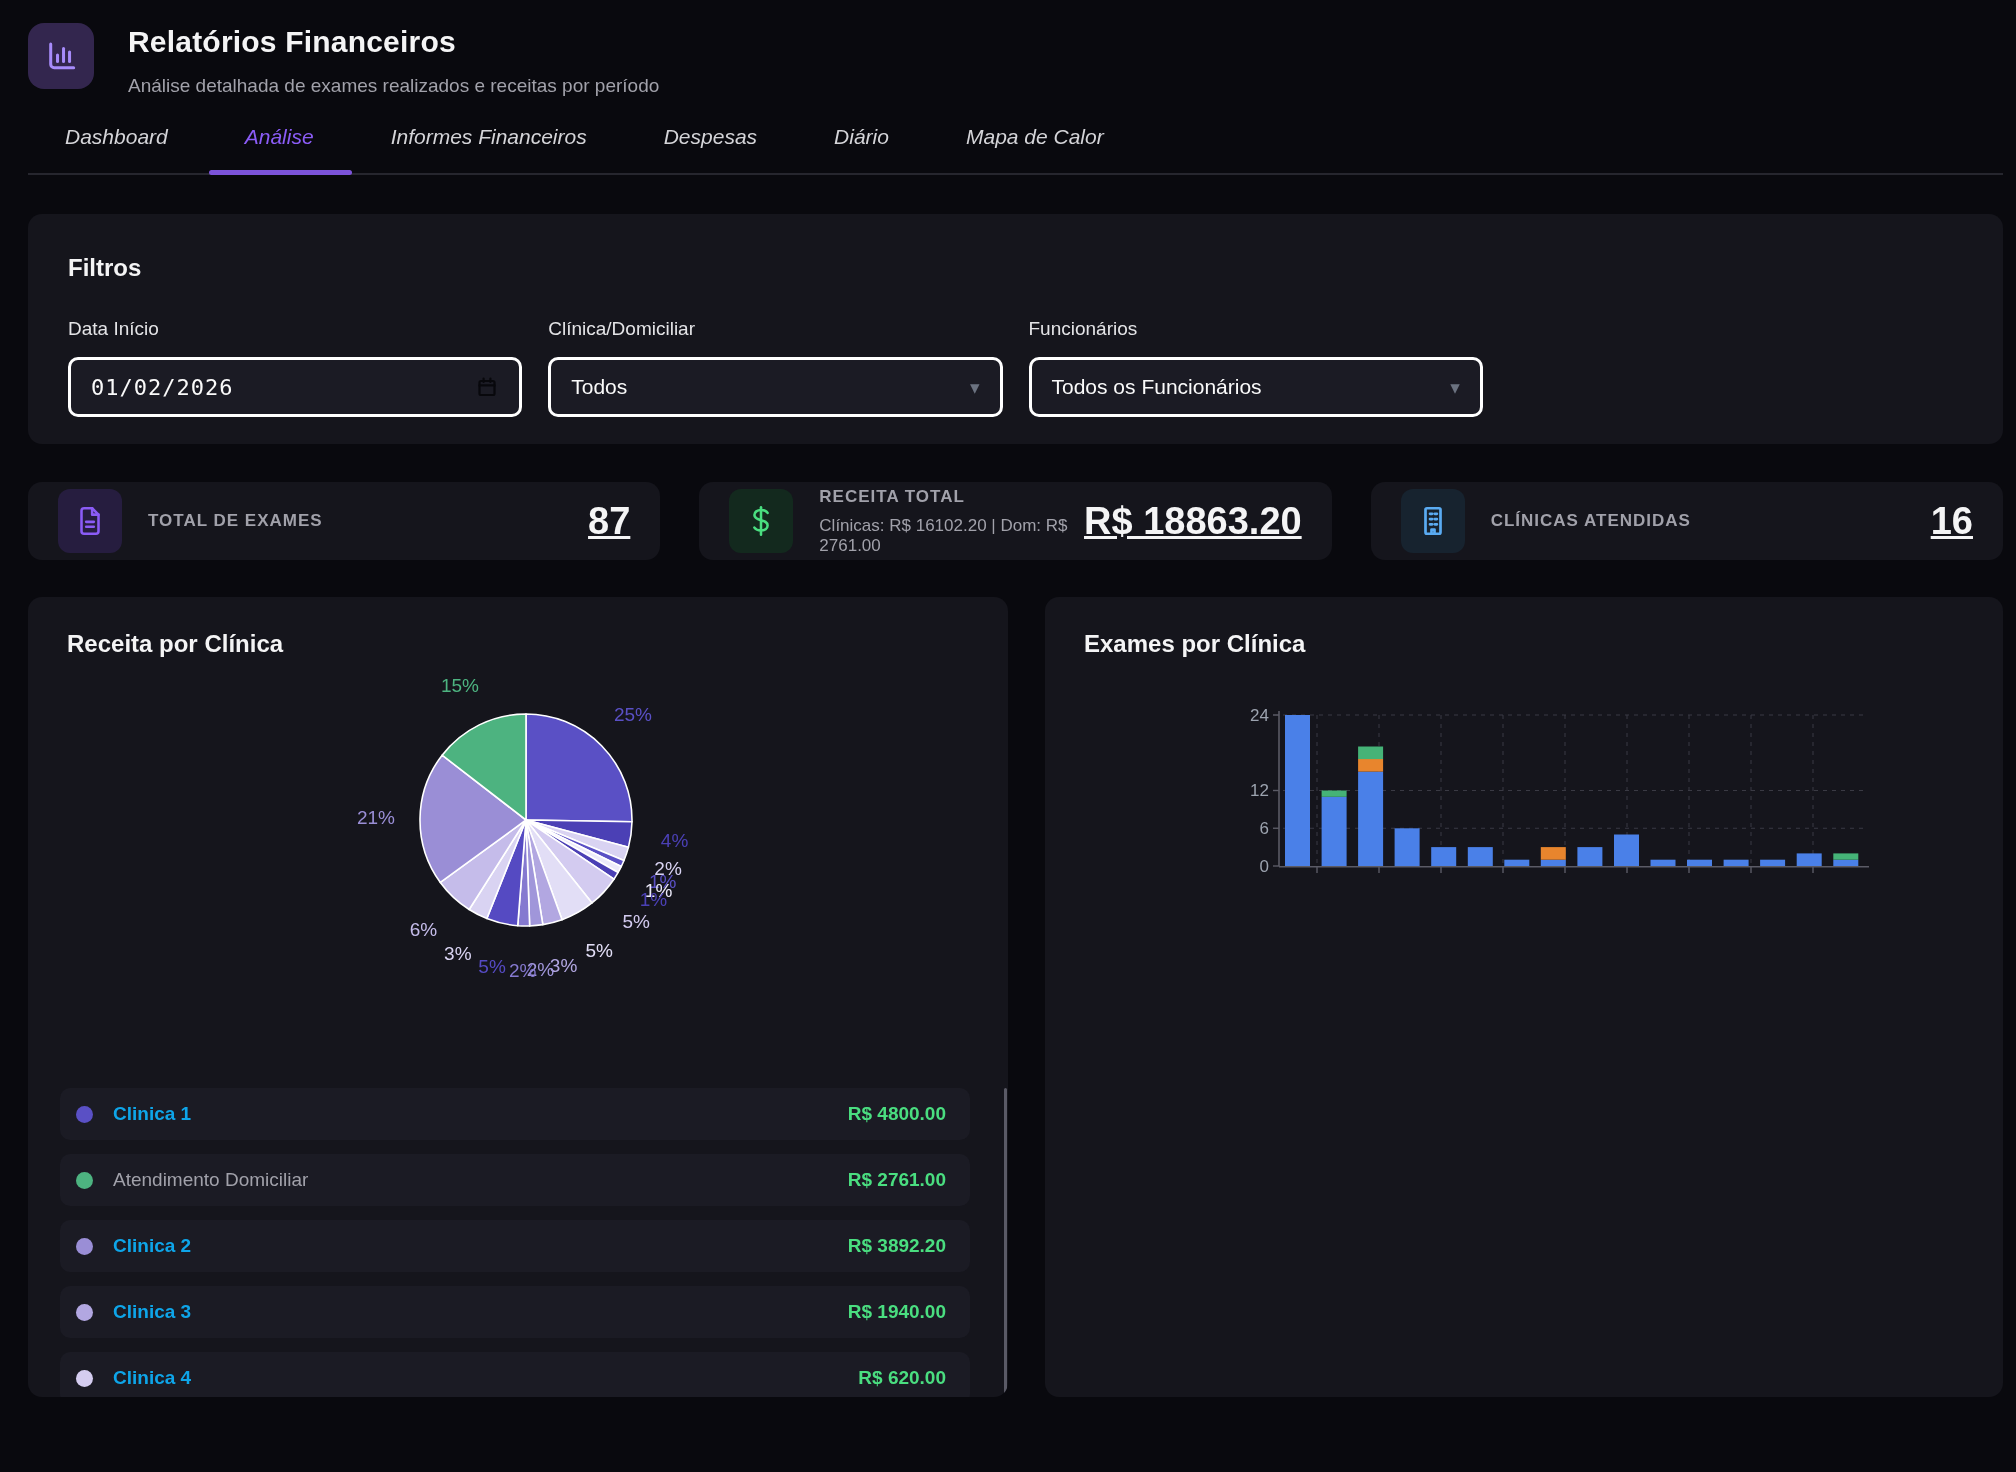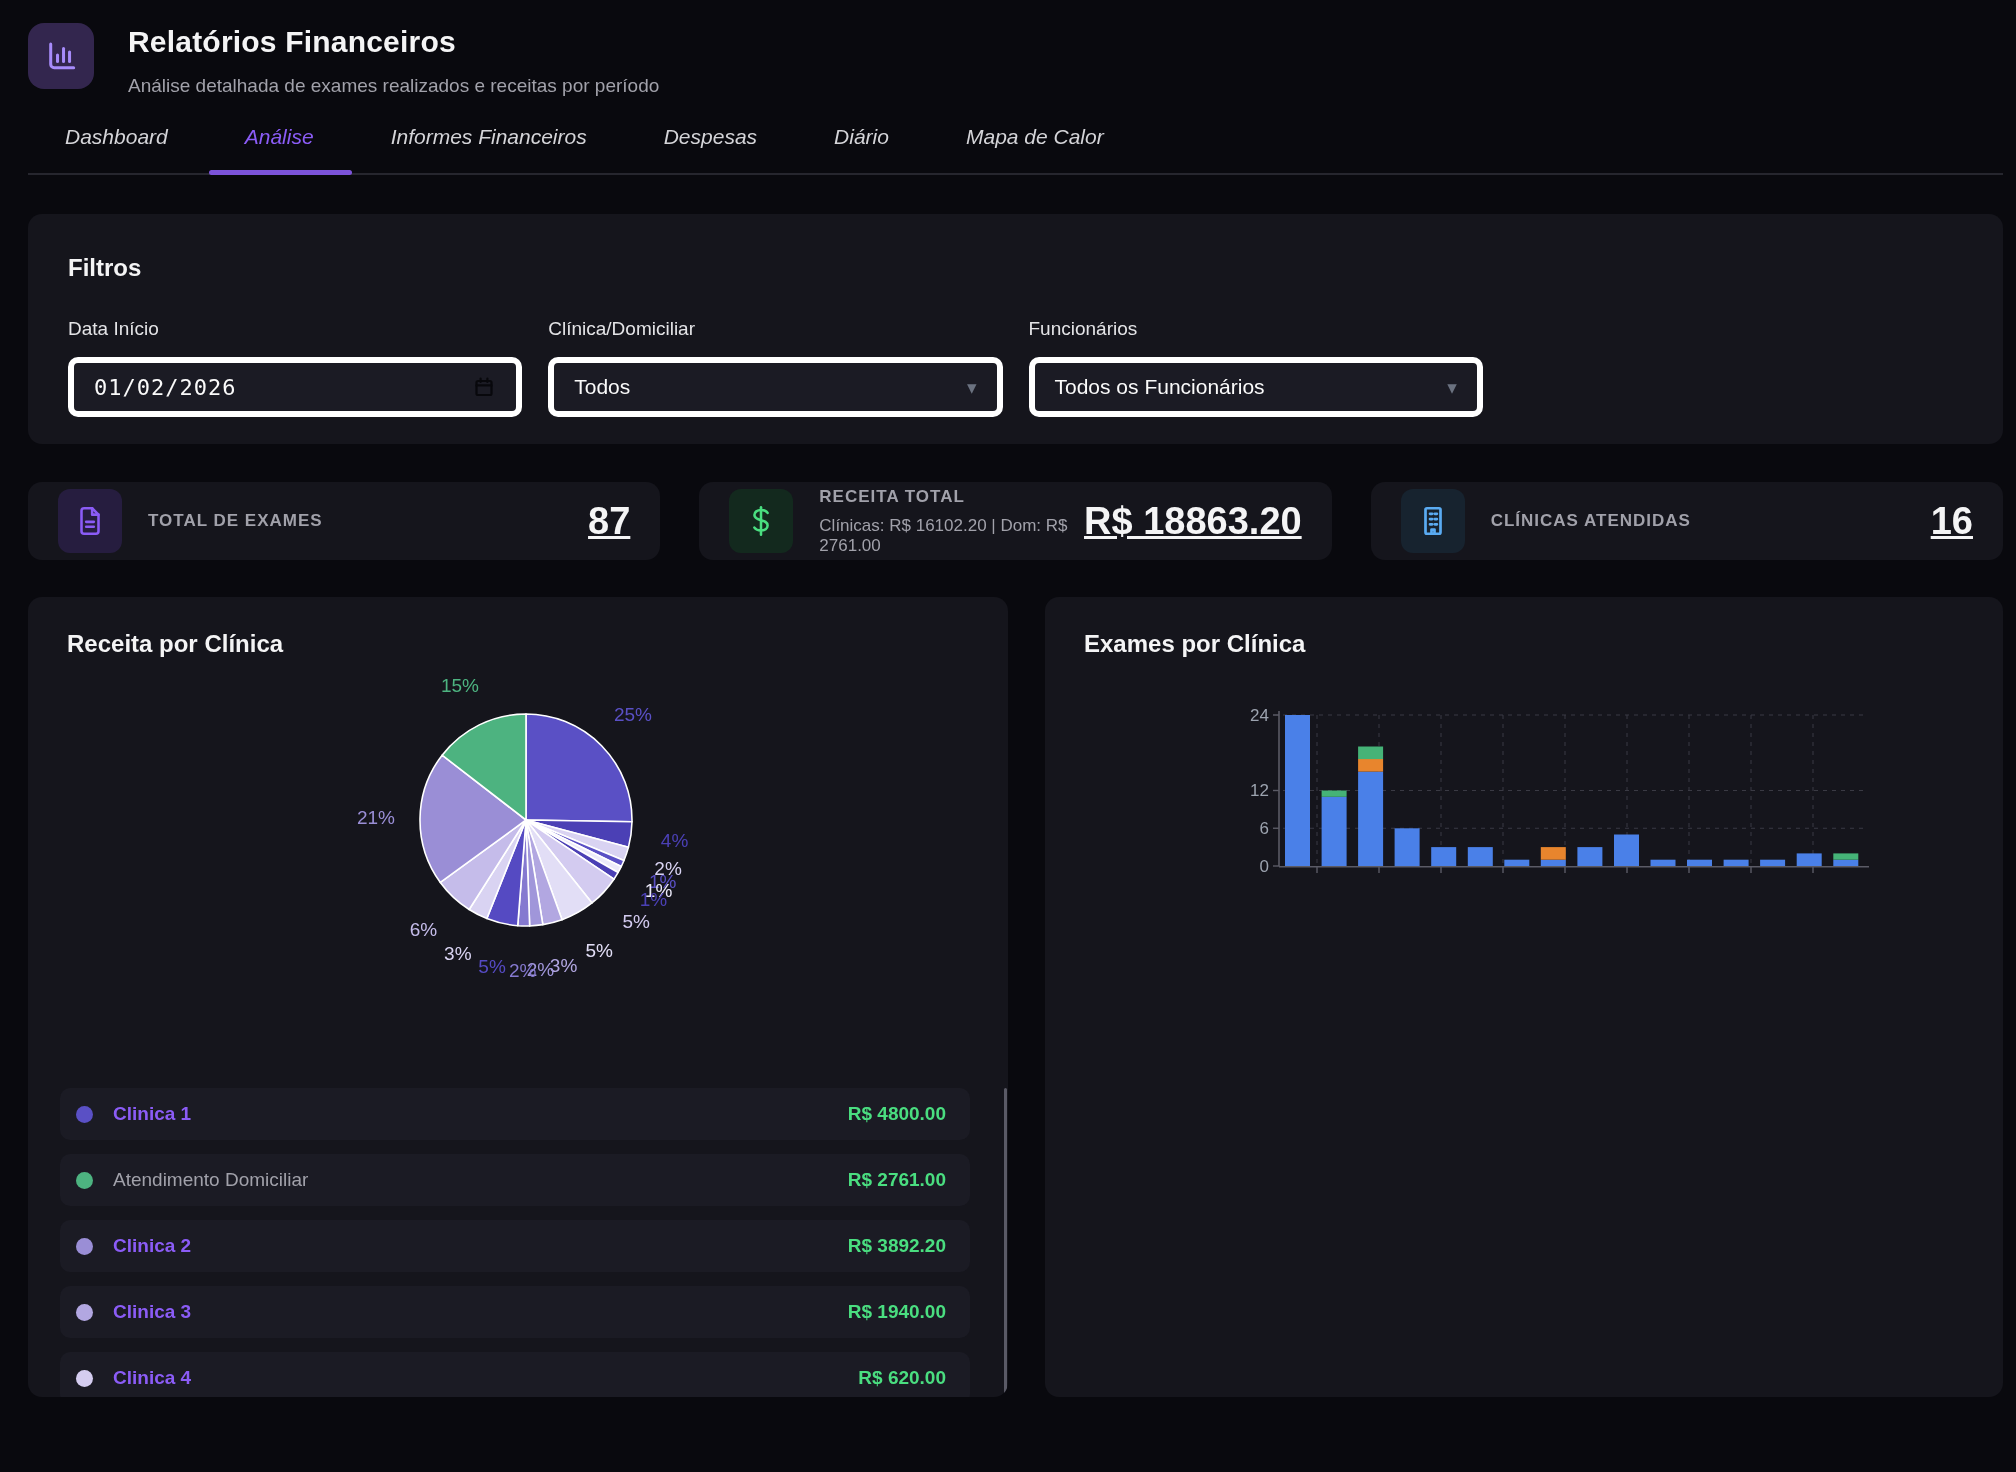--- a/index.html
+++ b/index.html
@@ -40,21 +40,21 @@
   .card { background:#15151c; border-radius:14px; }
 
   
   .filters-card { margin-top:39px; padding:40px 40px 27px 40px; }
   .filters-title { font-size:24px; font-weight:700; }
   .filters-grid {
     display:grid; grid-template-columns:repeat(4,1fr); gap:26px; margin-top:36px;
   }
   .filter-label { font-size:19px; color:#e4e4e7; margin-bottom:17px; }
   .control {
-    height:60px; background:#1b1b24; border:6px solid #ffffff; border-radius:10px;
+    height:60px; background:#1b1b24; border:3px solid #ffffff; border-radius:10px;
     display:flex; align-items:center; padding:0 20px; cursor:pointer;
   }
   .control .value { font-size:21px; color:#fafafa; flex:1; }
   .control.date .value {
     font-family:"DejaVu Sans Mono","Liberation Mono",monospace; font-size:22px; letter-spacing:1px;
   }
   .caret { color:#6b7280; font-size:19px; }
 
   
   .stats-row { display:grid; grid-template-columns:1fr 1fr 1fr; gap:39px; margin-top:38px; }
@@ -74,21 +74,21 @@
   .chart-title { position:relative; z-index:2; font-size:24px; font-weight:700; padding:33px 0 0 39px; }
   .chart-svg { position:absolute; left:0; top:0; z-index:1; }
 
   
   .legend-list { position:absolute; left:32px; top:491px; width:910px; z-index:2; }
   .legend-row {
     height:52px; background:#1b1b24; border-radius:10px; margin-bottom:14px;
     display:flex; align-items:center; padding:0 24px 0 16px;
   }
   .legend-dot { width:17px; height:17px; border-radius:50%; margin-right:20px; flex:0 0 auto; }
-  .legend-name { font-size:19px; font-weight:700; color:#8b5cf6; flex:1; }
+  .legend-name { font-size:19px; font-weight:700; color:#0ea5e9; flex:1; }
   .legend-name.muted { font-weight:400; color:#a1a1aa; }
   .legend-value { font-size:19px; font-weight:700; }
   .legend-scrollbar {
     position:absolute; right:1px; top:491px; bottom:0; width:3px;
     background:#5a5a66; border-radius:2px; z-index:3;
   }
 
   svg text { font-family:"Liberation Sans","DejaVu Sans",sans-serif; }
 </style>
 </head>

